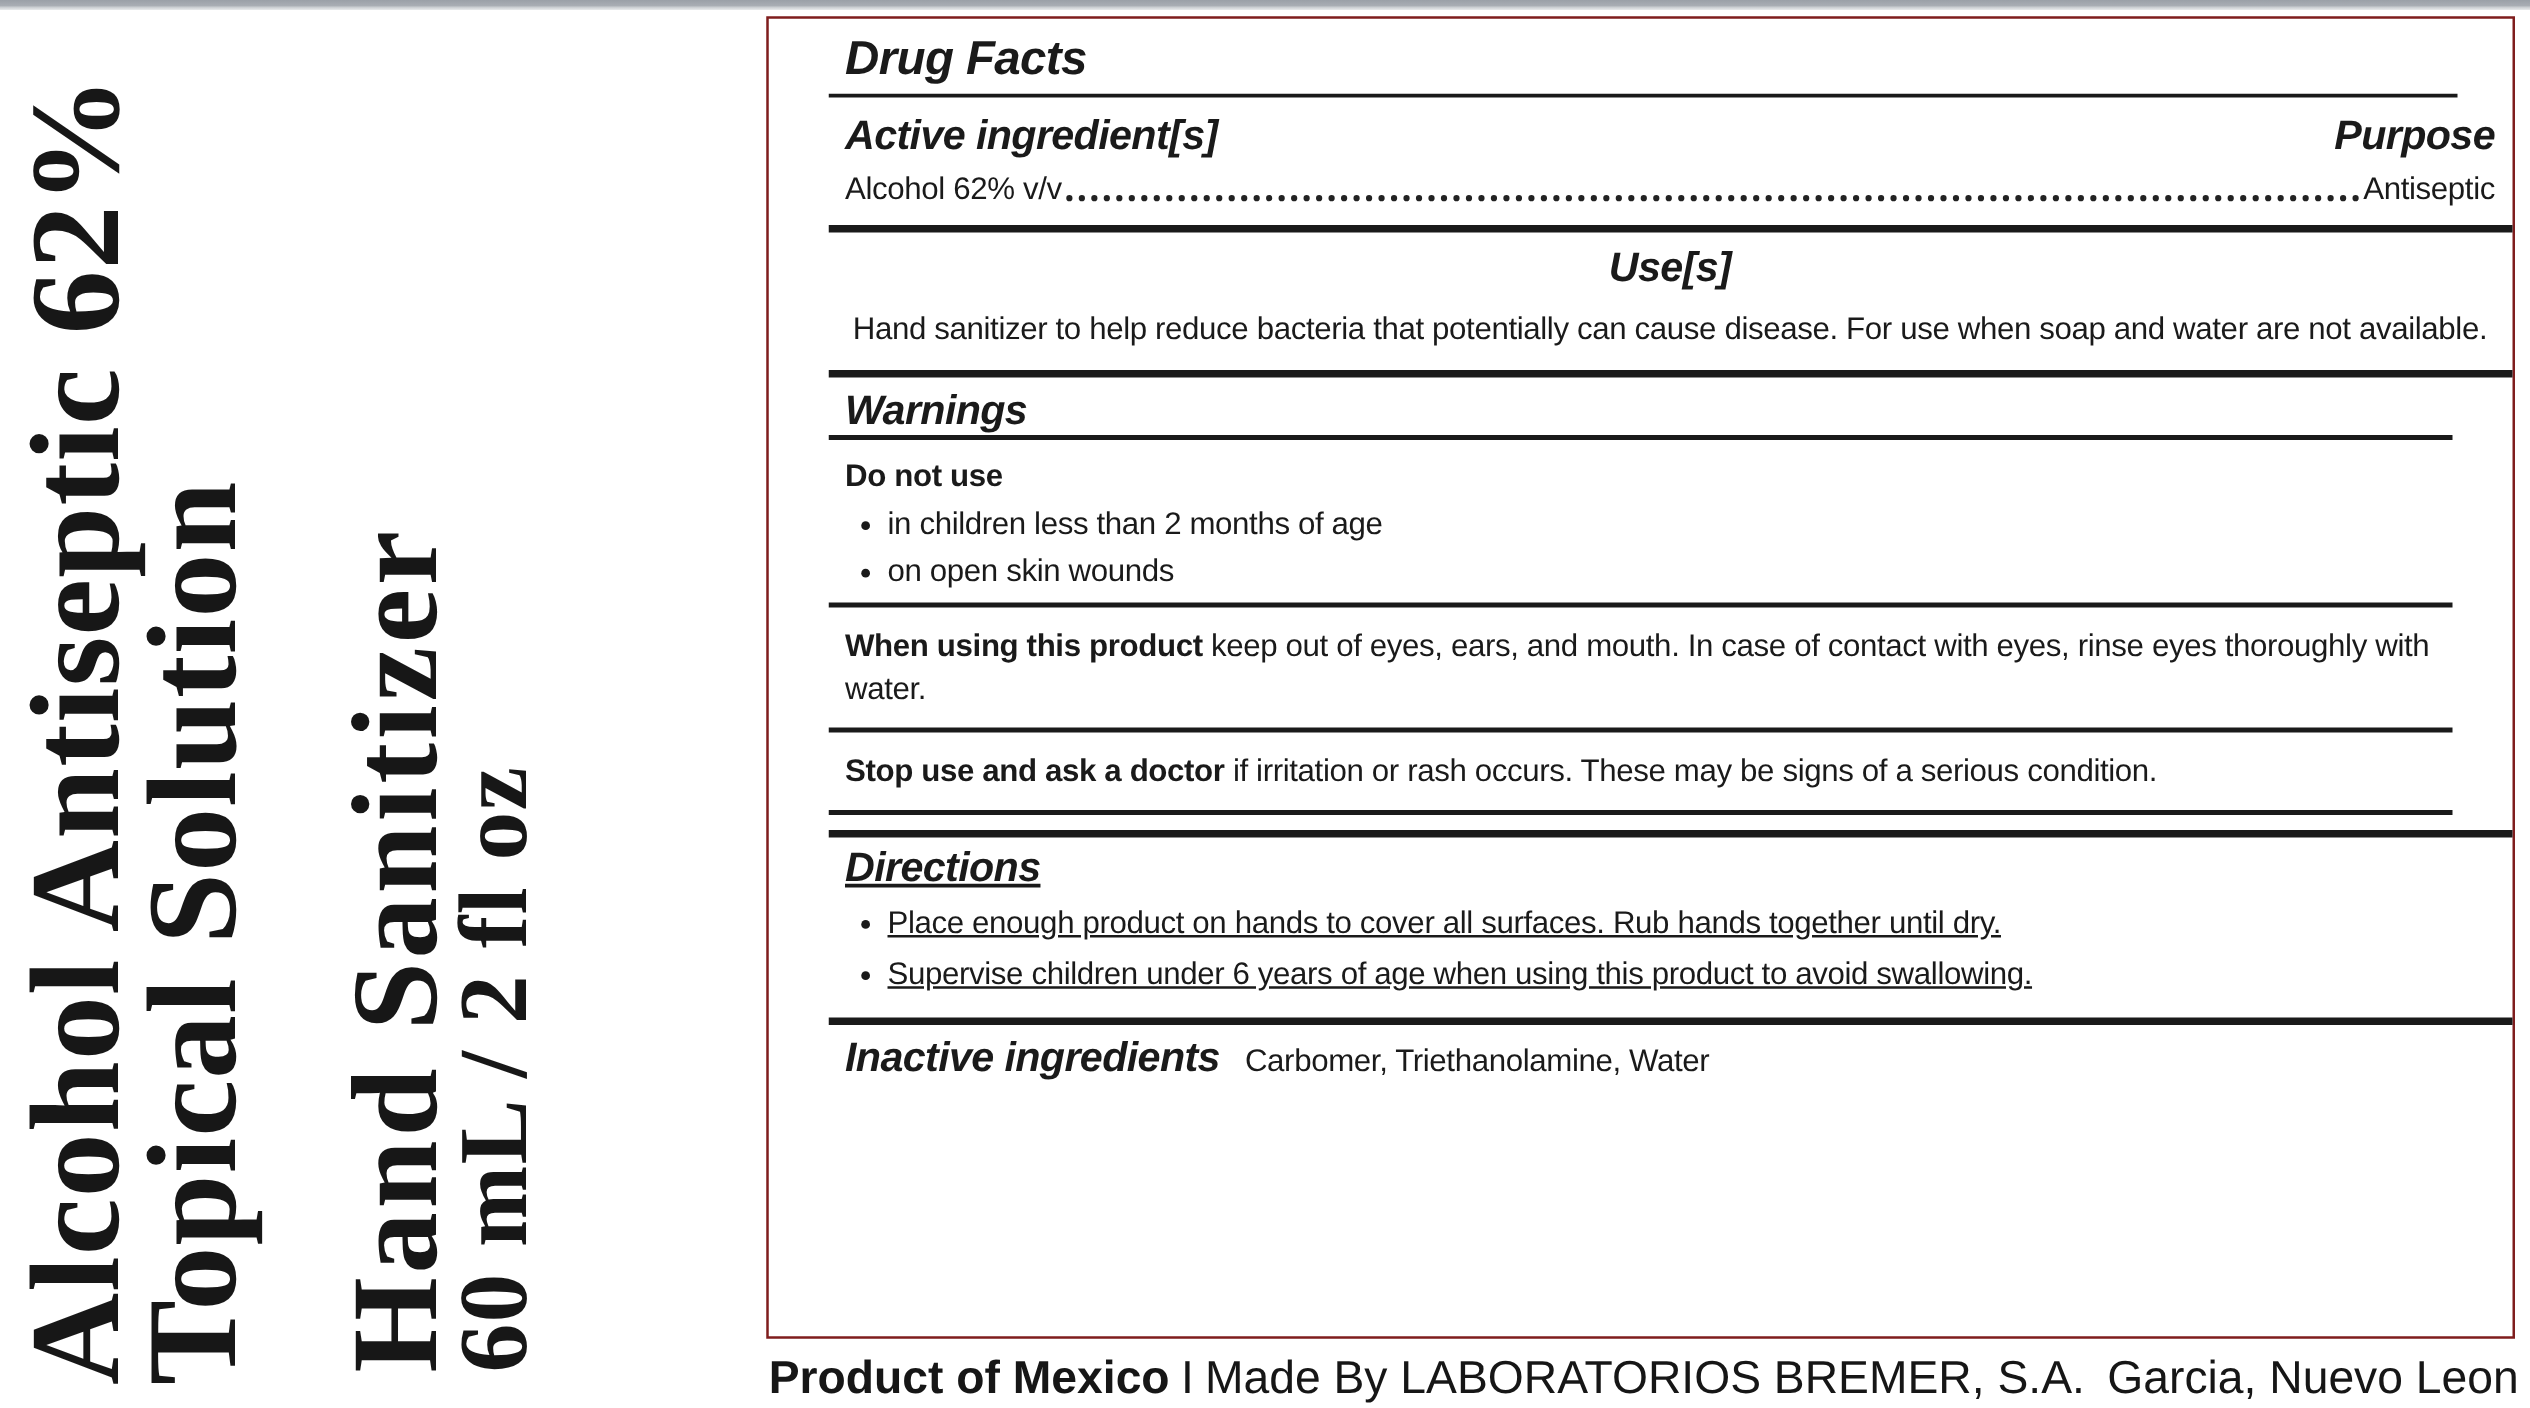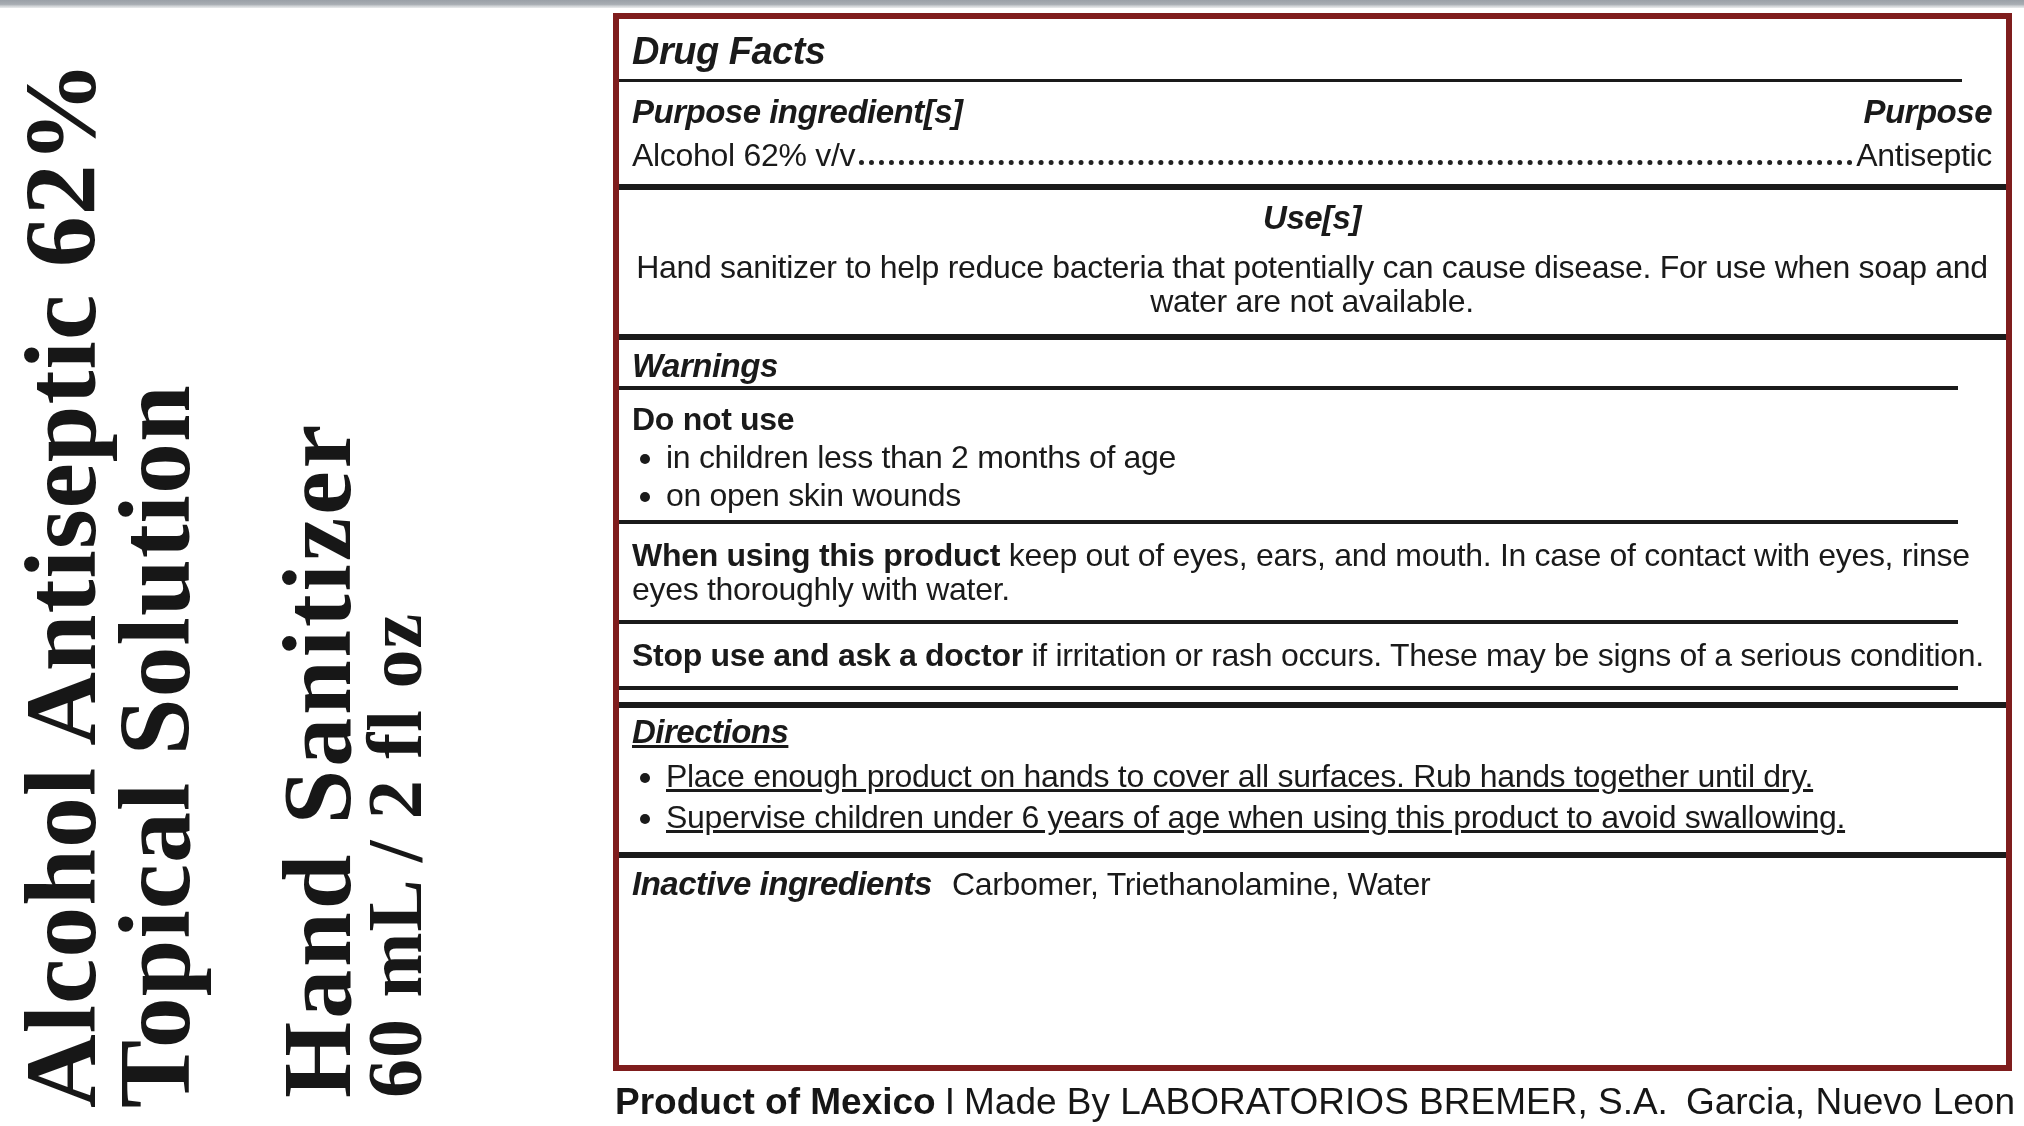--- a/index.html
+++ b/index.html
@@ -17,28 +17,28 @@
     position:absolute;transform-origin:0 0;transform:rotate(-90deg);
     white-space:nowrap;line-height:1;font-family:"Liberation Serif",serif;font-weight:700;color:#171717;
   }
   .v1{left:10px;top:1108px;font-size:102px;letter-spacing:1px;}
   .v2{left:104px;top:1108px;font-size:102px;letter-spacing:1px;}
   .v3{left:268px;top:1098px;font-size:98px;letter-spacing:3px;}
   .v4{left:356px;top:1098px;font-size:78px;letter-spacing:1px;}
   
   .panel{
     position:absolute;left:613px;top:13px;width:1399px;height:1058px;
-    border:6px solid #7f1d1d;box-sizing:border-box;background:#fff;
+    border:2px solid #7f1d1d;box-sizing:border-box;background:#fff;padding-left:48px;
   }
   .sec{padding:0 14px 0 13px;box-sizing:border-box;}
   .bordered{border-top:6px solid #1a1a1a;}
   .df-title{font-size:38px;line-height:48px;font-weight:700;font-style:italic;letter-spacing:-0.5px;padding-top:8px;}
   .underline{height:3px;background:#1a1a1a;margin:4px 30px 0 -13px;}
   .h{font-size:33px;line-height:40px;font-weight:700;font-style:italic;letter-spacing:-0.5px;}
-  .body-t{font-size:32px;line-height:34px;letter-spacing:-0.3px;}
+  .body-t{font-size:25px;line-height:34px;letter-spacing:-0.3px;}
   .b{font-weight:700;}
   .sec-active{padding-top:10px;padding-bottom:12px;}
   .head-row{display:flex;justify-content:space-between;align-items:flex-start;}
   .ing-row{display:flex;align-items:flex-end;margin-top:6px;}
   .leader{flex:1;border-bottom:5px dotted #222;margin:0 3px 7px 4px;}
   .sec-uses{padding-top:8px;padding-bottom:16px;text-align:center;}
   .sec-uses .body-t{margin-top:12px;}
   .sec-warn{padding-top:6px;padding-bottom:12px;}
   .warn-flam{margin-top:4px;margin-bottom:10px;}
   .wrule{height:4px;background:#1a1a1a;margin-left:-13px;margin-right:34px;}
@@ -73,21 +73,21 @@
 
 <div class="panel">
 
   <div class="sec sec-title">
     <div class="df-title">Drug Facts</div>
     <div class="underline"></div>
   </div>
 
   <div class="sec sec-active">
     <div class="head-row">
-      <div class="h">Purpose ingredient[s]</div>
+      <div class="h">Active ingredient[s]</div>
       <div class="h">Purpose</div>
     </div>
     <div class="ing-row body-t">
       <span>Alcohol 62% v/v</span>
       <span class="leader"></span>
       <span>Antiseptic</span>
     </div>
   </div>
 
   <div class="sec sec-uses bordered">

